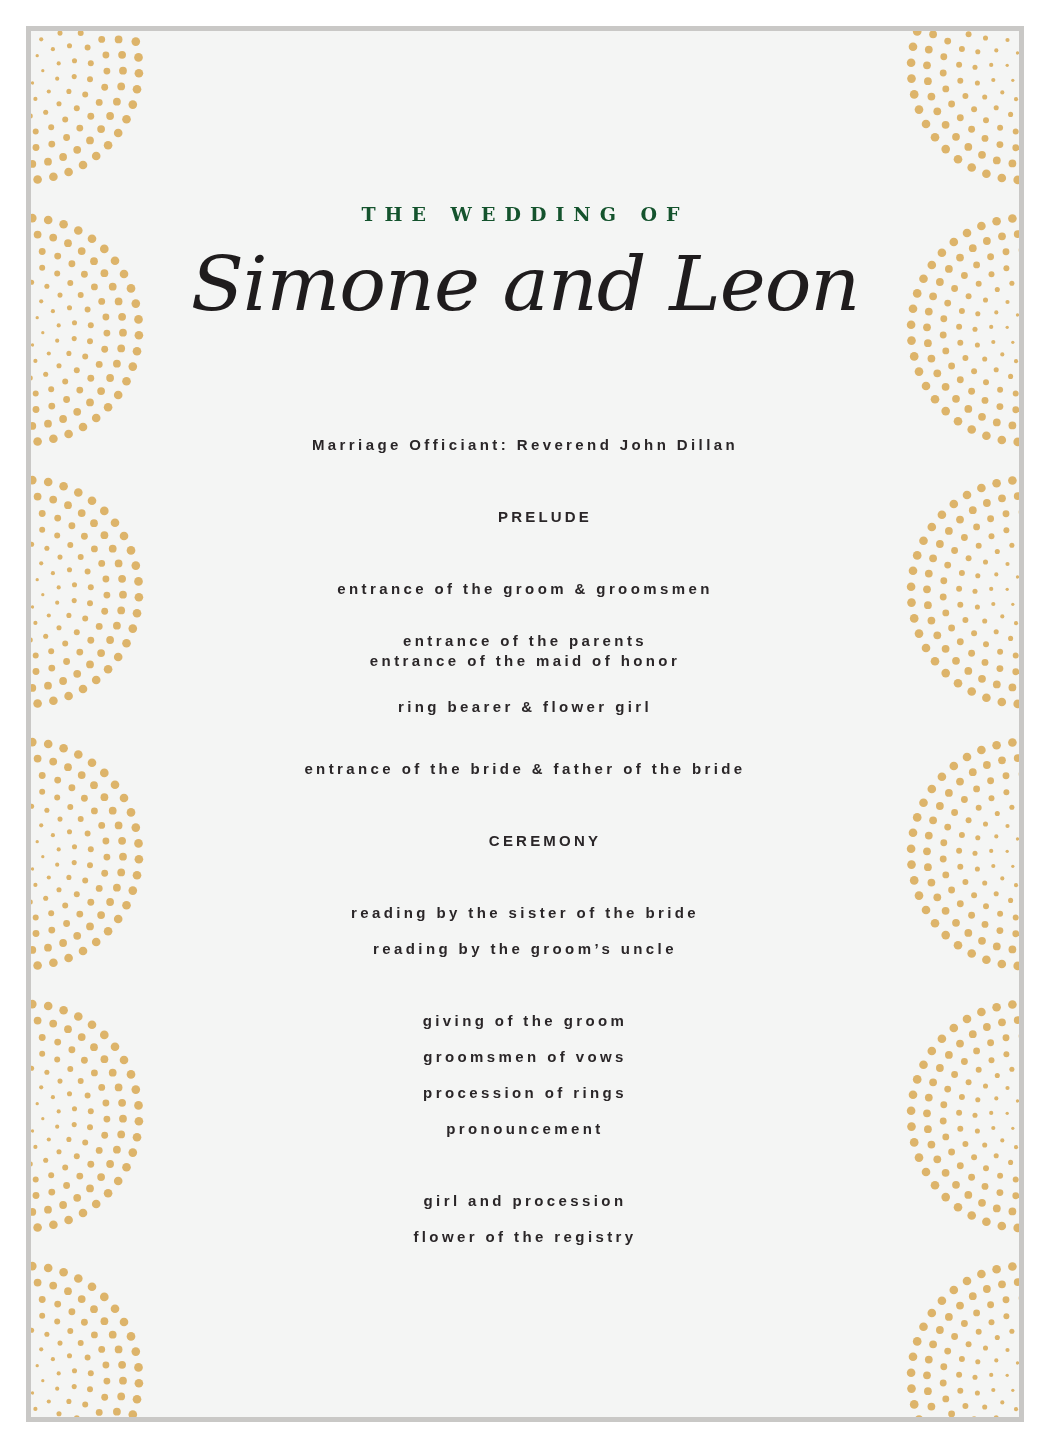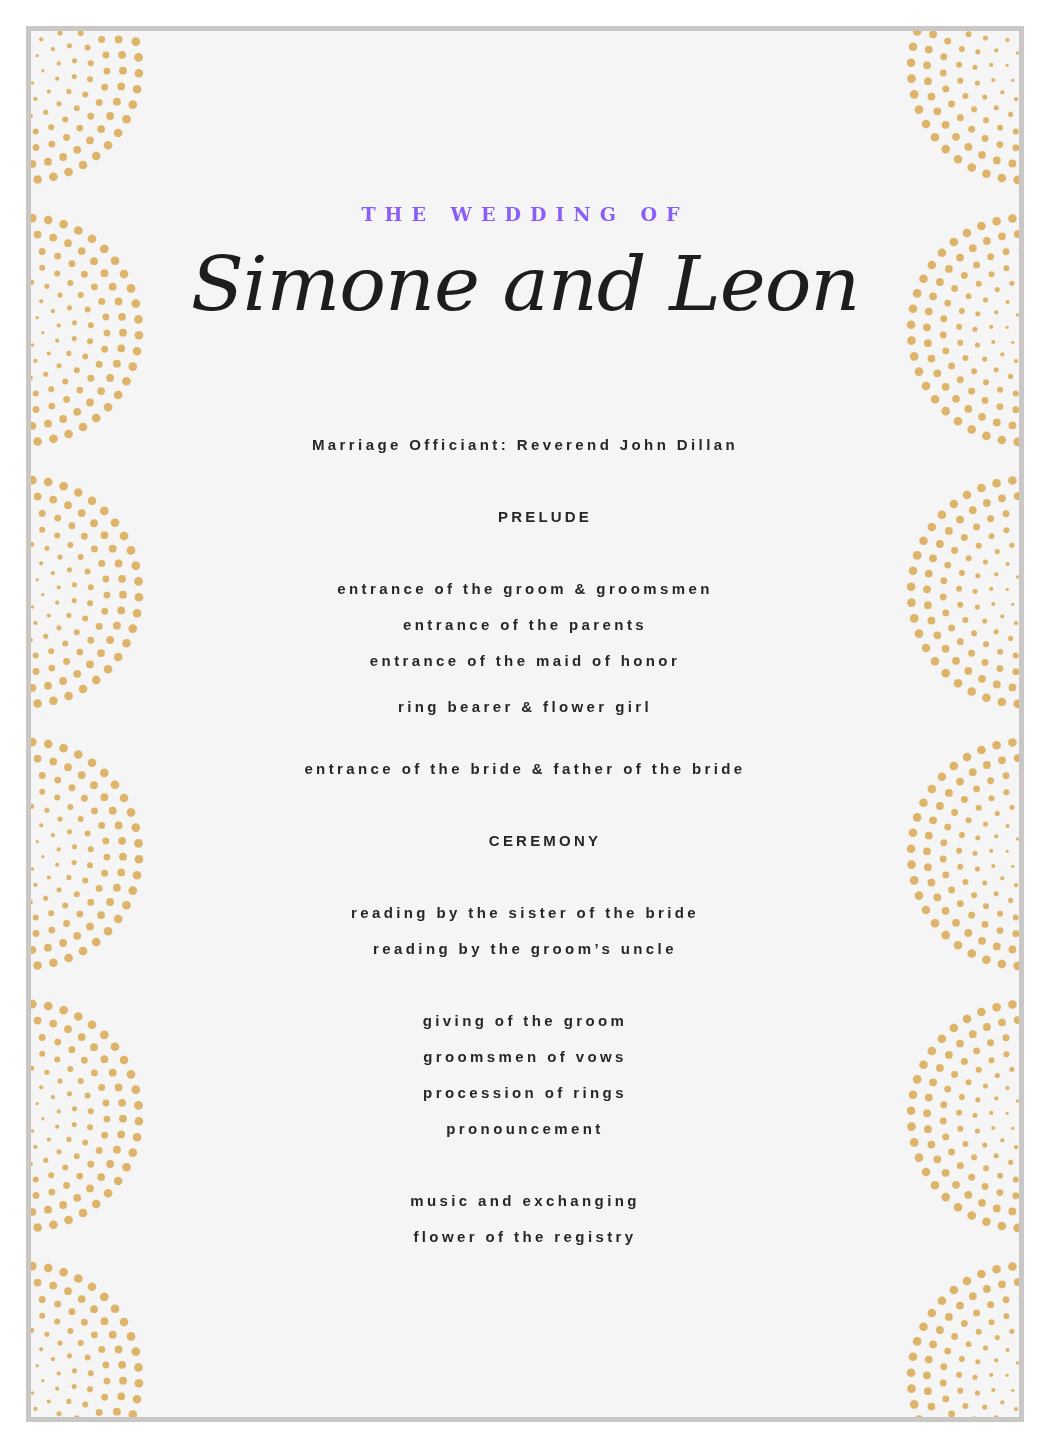--- a/index.html
+++ b/index.html
@@ -31,21 +31,21 @@
       position: absolute; left: 0; top: 0; width: 988px;
       text-align: center;
       color: #2a2628;
     }
     .eyebrow {
       position: absolute; left: 0; right: 0; top: 172px;
       font-family: "DejaVu Serif", serif;
       font-size: 19px;
       font-weight: bold;
       letter-spacing: 9px;
-      color: #8b5cf6;
+      color: #14532d;
     }
     .names {
       position: absolute; left: 0; right: 0; top: 208px;
       font-family: "DejaVu Serif", serif;
       font-style: italic;
       font-size: 74px;
       color: #1f1c1d;
       letter-spacing: -1px;
       line-height: 90px;
       transform: scaleX(1.05);
@@ -1034,32 +1034,32 @@
 
   <div class="content">
     <div class="eyebrow">THE WEDDING OF</div>
     <div class="names">Simone and Leon</div>
 
     <div class="line" style="top:402px">Marriage Officiant: Reverend John Dillan</div>
 
     <div class="line heading" style="top:474px">PRELUDE</div>
 
     <div class="line" style="top:546px">entrance of the groom &amp; groomsmen</div>
-    <div class="line" style="top:582px">entrance of the parents</div>
+    <div class="line" style="top:598px">entrance of the parents</div>
     <div class="line" style="top:618px">entrance of the maid of honor</div>
     <div class="line" style="top:664px">ring bearer &amp; flower girl</div>
 
     <div class="line" style="top:726px">entrance of the bride &amp; father of the bride</div>
 
     <div class="line heading" style="top:798px">CEREMONY</div>
 
     <div class="line" style="top:870px">reading by the sister of the bride</div>
     <div class="line" style="top:906px">reading by the groom’s uncle</div>
 
     <div class="line" style="top:978px">giving of the groom</div>
     <div class="line" style="top:1014px">groomsmen of vows</div>
     <div class="line" style="top:1050px">procession of rings</div>
     <div class="line" style="top:1086px">pronouncement</div>
 
-    <div class="line" style="top:1158px">music and exchanging</div>
+    <div class="line" style="top:1158px">girl and procession</div>
     <div class="line" style="top:1194px">flower of the registry</div>
   </div>
 </div>
 
 </body></html>

